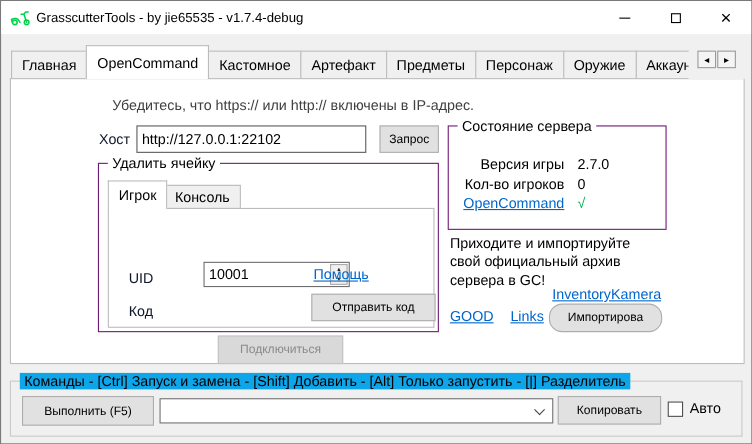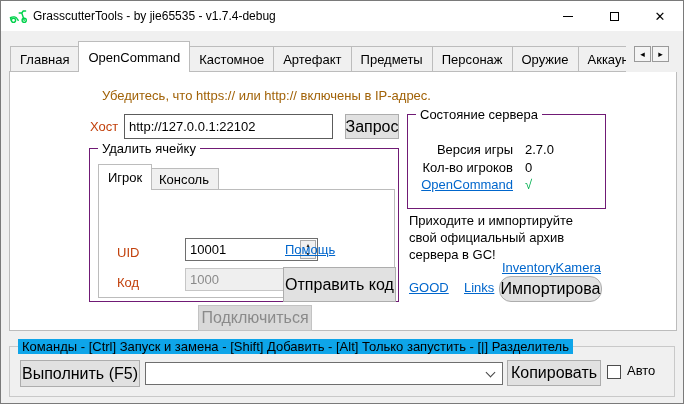--- a/index.html
+++ b/index.html
@@ -23,25 +23,25 @@
     height:26px; padding:0 9px; display:flex; align-items:center; white-space:nowrap;
     background:#f0f0f0; border:1px solid #bcbcbc; margin-right:-1px;
   }
   .tab.active { height:31px; background:#fff; border-bottom:none; position:relative; z-index:3; }
   .tabscroll-cover { position:absolute; left:625px; top:40px; width:51px; height:31px; background:#f0f0f0; z-index:4; }
   .tabscroll { position:absolute; top:45px; width:17px; height:16px; background:#f4f4f4; border:1px solid #9a9a9a;
     display:flex; align-items:center; justify-content:center; font-size:9px; z-index:5; }
   .tabscroll.left { left:633px; } .tabscroll.right { left:651px; }
   
   .page { position:absolute; left:8px; top:70px; width:668px; height:260px; background:#fff; border:1px solid #bcbcbc; z-index:2; }
-  .hint { position:absolute; left:92px; top:16px; color:#a16207; white-space:nowrap; }
-  .label { color:#c2410c; }
+  .hint { position:absolute; left:92px; top:16px; color:#404040; white-space:nowrap; }
+  .label { color:#0f172a; }
   .textbox { background:#fff; border:1px solid #5c5c5c; font-size:13px; padding:0 4px; color:#000; }
   .btn {
-    background:#e1e1e1; border:1px solid #adadad; font-size:16px; color:#000;
+    background:#e1e1e1; border:1px solid #adadad; font-size:11px; color:#000;
     display:flex; align-items:center; justify-content:center; white-space:nowrap;
   }
   .btn:disabled, .btn.disabled { background:#d9d9d9; border-color:#c3c3c3; color:#8a8a8a; }
   .link { color:#0066cc; text-decoration:underline; cursor:pointer; white-space:nowrap; }
   .group { position:absolute; border:1px solid #701a75; }
   .legend { position:absolute; top:-8px; left:8px; background:#fff; padding:0 4px; white-space:nowrap; }
   
   .host-label { position:absolute; left:80px; top:42px; height:25px; line-height:25px; }
   .host-input { position:absolute; left:114px; top:42px; width:209px; height:25px; }
   .host-btn { position:absolute; left:335px; top:42px; width:54px; height:25px; }
@@ -56,21 +56,21 @@
   .spinner input { width:100%; height:100%; border:1px solid #6e6e6e; background:#fff; padding:0 22px 0 4px; font-size:13px; }
   .spinner.disabled input { border-color:#c6c6c6; background:#efefef; color:#8a8a8a; }
   .updown { position:absolute; right:2px; top:2px; bottom:2px; width:16px; border:1px solid #ababab; background:#f0f0f0;
     display:flex; flex-direction:column; }
   .updown span { flex:1; display:flex; align-items:center; justify-content:center; font-size:6px; line-height:1; color:#222; }
   .spinner.disabled .updown { border-color:#d5d5d5; background:#f5f5f5; }
   .spinner.disabled .updown span { color:#a8a8a8; }
   .spin-uid { left:43px; top:48px; }
   .spin-code { left:43px; top:78px; }
   .help-link { position:absolute; left:186px; top:52px; }
-  .send-btn { position:absolute; left:184px; top:77px; width:113px; height:35px; }
+  .send-btn { position:absolute; left:184px; top:77px; width:113px; height:25px; }
   .connect-btn { position:absolute; left:99px; top:115px; width:114px; height:26px; }
   
   .grp-status { left:397px; top:42px; width:199px; height:95px; }
   .srow-label { position:absolute; right:92px; white-space:nowrap; }
   .srow-value { position:absolute; left:117px; white-space:nowrap; }
   .check { color:#00b050; }
   
   .promo { position:absolute; left:399px; top:140px; line-height:17px; white-space:nowrap; }
   .promo span { display:block; }
   .inv-link { position:absolute; right:75px; top:188px; }
@@ -151,27 +151,20 @@
         <div class="spinner spin-uid">
           <input value="10001" style="">
           <div class="updown">
             <span>▴</span>
             <span>▾</span>
           </div>
         </div>
         <span class="link help-link">Помощь</span>
 
         <span class="label code-label">Код</span>
-        <div class="spinner disabled spin-code">
-          <input disabled="" value="1000" style="">
-          <div class="updown">
-            <span>▴</span>
-            <span>▾</span>
-          </div>
-        </div>
         <button class="btn send-btn">Отправить код</button>
 
         <button class="btn disabled connect-btn">Подключиться</button>
       </div>
     </div>
 
     <div class="group grp-status">
       <span class="legend">Состояние сервера</span>
       <span class="srow-label" style="top:27px;">Версия игры</span>
       <span class="srow-value" style="top:27px;">2.7.0</span>

